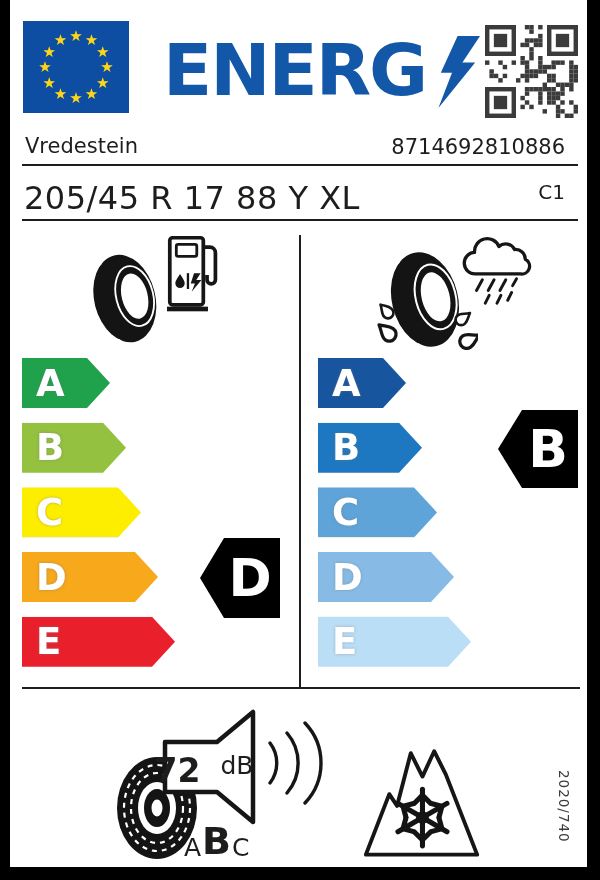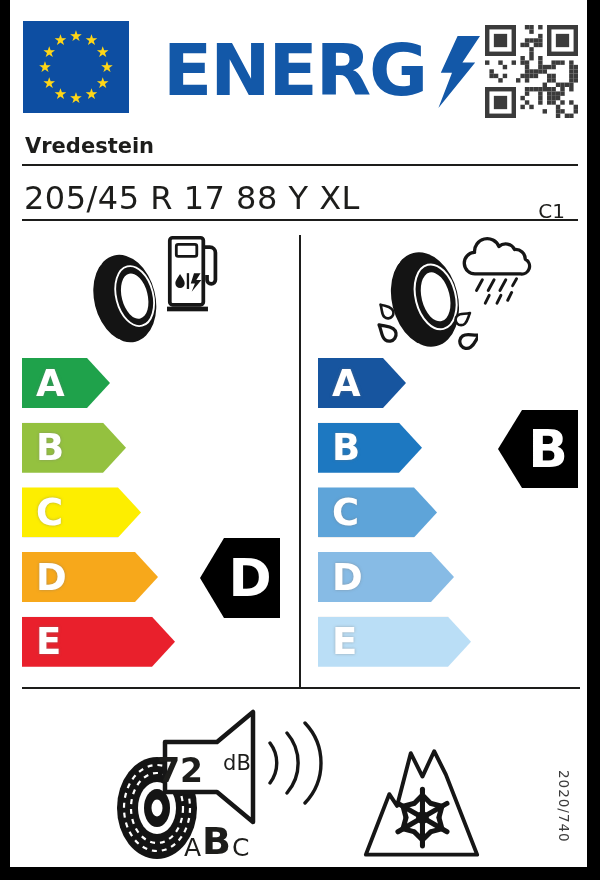--- a/index.html
+++ b/index.html
@@ -10,26 +10,26 @@
     font-family:"DejaVu Sans","Liberation Sans",sans-serif;color:#1d1d1b;overflow:hidden;
   }
   .abs{position:absolute;}
   
   .flag{left:13px;top:21px;width:106px;height:92px;background:#0d4ea2;color:#ffd617;}
   .flag .star{position:absolute;font-size:15px;line-height:15px;transform:translate(-50%,-50%);}
   .energy-word{left:153px;top:24px;font-size:72px;font-weight:bold;letter-spacing:-2px;line-height:92px;}
   .bolt-svg{left:422px;top:26px;}
   .qr{left:475px;top:25px;width:93px;height:93px;}
   
-  .brand{left:15px;top:134px;font-size:21px;font-weight:bold;}
+  .brand{left:15px;top:134px;font-size:21px;font-weight:normal;}
   .ean{right:22px;top:135px;font-size:21px;}
   .hline{height:2px;background:#1d1d1b;left:12px;width:556px;}
   .l1{top:164px;} .l2{top:219px;} .l3{top:687px;width:558px;}
   .size{left:14px;top:179px;font-size:32px;letter-spacing:.5px;}
-  .tclass{right:22px;top:199px;font-size:20px;}
+  .tclass{right:22px;top:180px;font-size:20px;}
   .vdivider{left:289px;top:235px;width:2px;height:452px;background:#1d1d1b;}
   
   .scale{position:absolute;top:358px;width:200px;}
   .scale.fuel{left:12px;} .scale.wet{left:308px;}
   .arrow{
     height:50px;margin-bottom:14.7px;display:flex;align-items:center;
     clip-path:polygon(0 0,calc(100% - 23px) 0,100% 50%,calc(100% - 23px) 100%,0 100%);
     filter:drop-shadow(0 0 .8px #9a9a9a);
   }
   .arrow span{color:#fff;font-weight:bold;font-size:37px;padding-left:14px;text-shadow:0 0 3px rgba(120,120,120,.55);}
@@ -37,21 +37,21 @@
   .badge{
     position:absolute;background:#000;display:flex;align-items:center;justify-content:center;
     clip-path:polygon(30% 0,100% 0,100% 100%,30% 100%,0 50%);
   }
   .badge span{color:#fff;font-weight:bold;font-size:52px;padding-left:20px;}
   .badge-fuel{left:190px;top:538px;width:80px;height:80px;}
   .badge-wet{left:488px;top:410px;width:80px;height:78px;}
   
   .noise-text{left:148px;top:751px;width:92px;display:flex;align-items:flex-start;justify-content:center;}
   .noise-val{font-size:33px;font-weight:bold;}
-  .noise-unit{font-size:21px;margin-left:20px;}
+  .noise-unit{font-size:25px;margin-left:20px;}
   .noise-classes{left:174px;top:822px;display:flex;align-items:flex-end;line-height:1;}
   .noise-classes .nc{font-size:25px;}
   .noise-classes .nc.cur{font-size:38px;font-weight:bold;margin:0 1px;}
   .regulation{left:546px;top:770px;font-size:13.5px;color:#3c3c3c;writing-mode:vertical-rl;letter-spacing:1px;}
   svg{display:block;}
 </style>
 </head>
 <body>
 
 <div id="label">
@@ -189,20 +189,21 @@
       <rect x="8.571428571428571" y="8.571428571428571" width="12.857142857142858" height="12.857142857142858" fill="#3b3b3b"></rect>
       <rect x="60" y="0" width="30" height="30" fill="#3b3b3b"></rect>
       <rect x="64.28571428571428" y="4.285714285714286" width="21.428571428571427" height="21.428571428571427" fill="#fff"></rect>
       <rect x="68.57142857142857" y="8.571428571428571" width="12.857142857142858" height="12.857142857142858" fill="#3b3b3b"></rect>
       <rect x="0" y="60" width="30" height="30" fill="#3b3b3b"></rect>
       <rect x="4.285714285714286" y="64.28571428571428" width="21.428571428571427" height="21.428571428571427" fill="#fff"></rect>
       <rect x="8.571428571428571" y="68.57142857142857" width="12.857142857142858" height="12.857142857142858" fill="#3b3b3b"></rect>
     </svg>
 
   <div class="abs brand">Vredestein</div>
+  <div class="abs ean">8714692810886</div>
   <div class="abs hline l1"></div>
   <div class="abs size">205/45 R 17 88 Y XL</div>
   <div class="abs tclass">C1</div>
   <div class="abs hline l2"></div>
   <div class="abs vdivider"></div>
 
   <svg class="abs" style="left:76px;top:250px;" width="74" height="98" viewBox="0 0 80 104">
     <g transform="rotate(-14 40 52)">
       <ellipse cx="42" cy="52" rx="33" ry="48" fill="#141414"></ellipse>
       <path d="M 26 9 A 27 45 0 0 0 26 95" stroke="#fff" stroke-width="2.4" stroke-dasharray="4.5 5" fill="none"></path>

